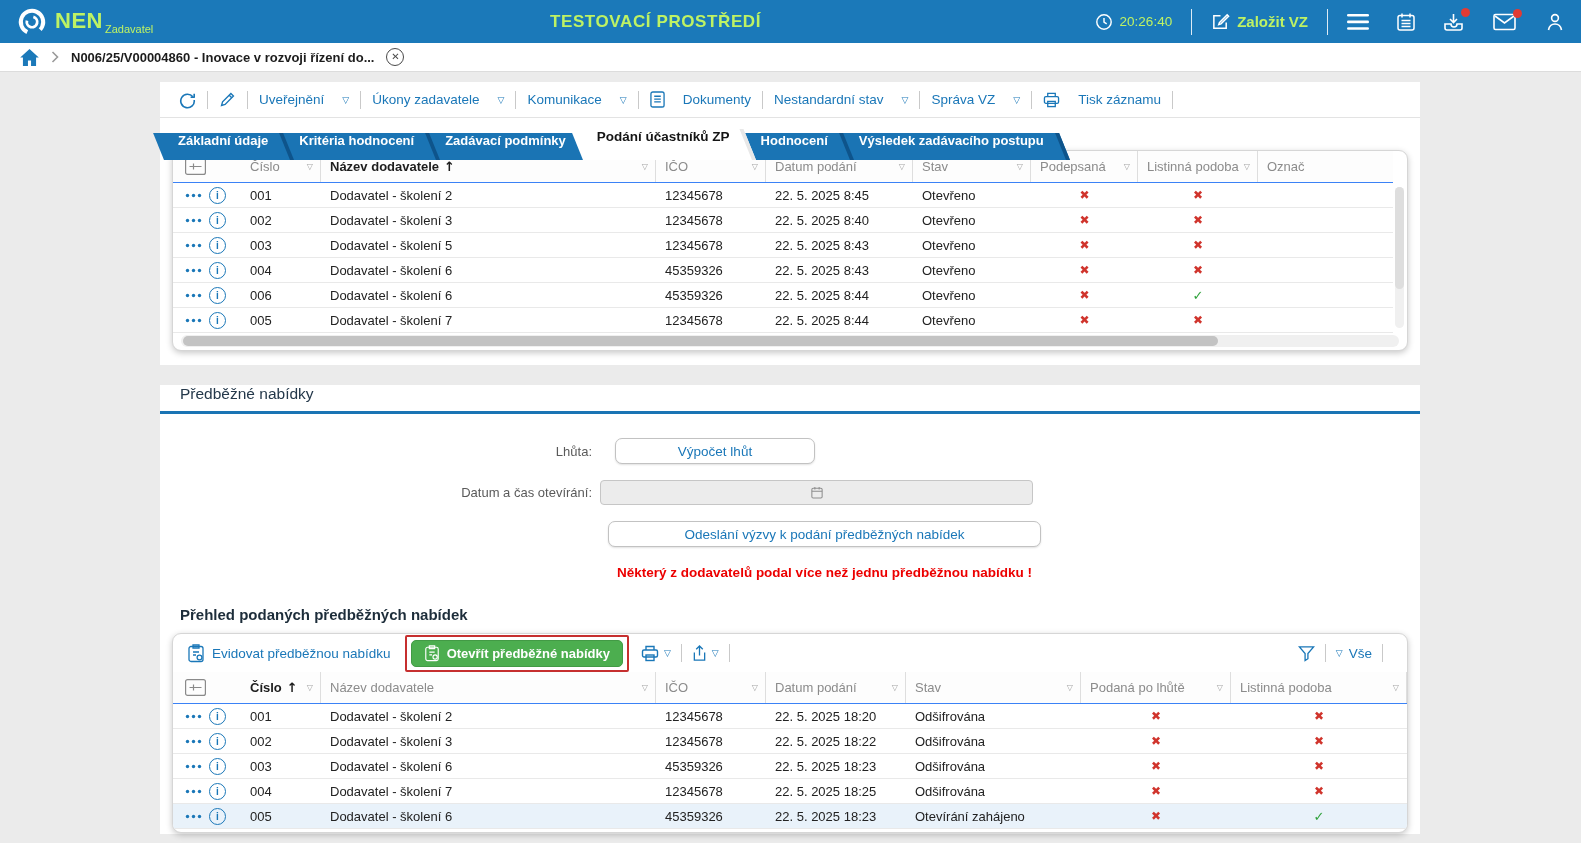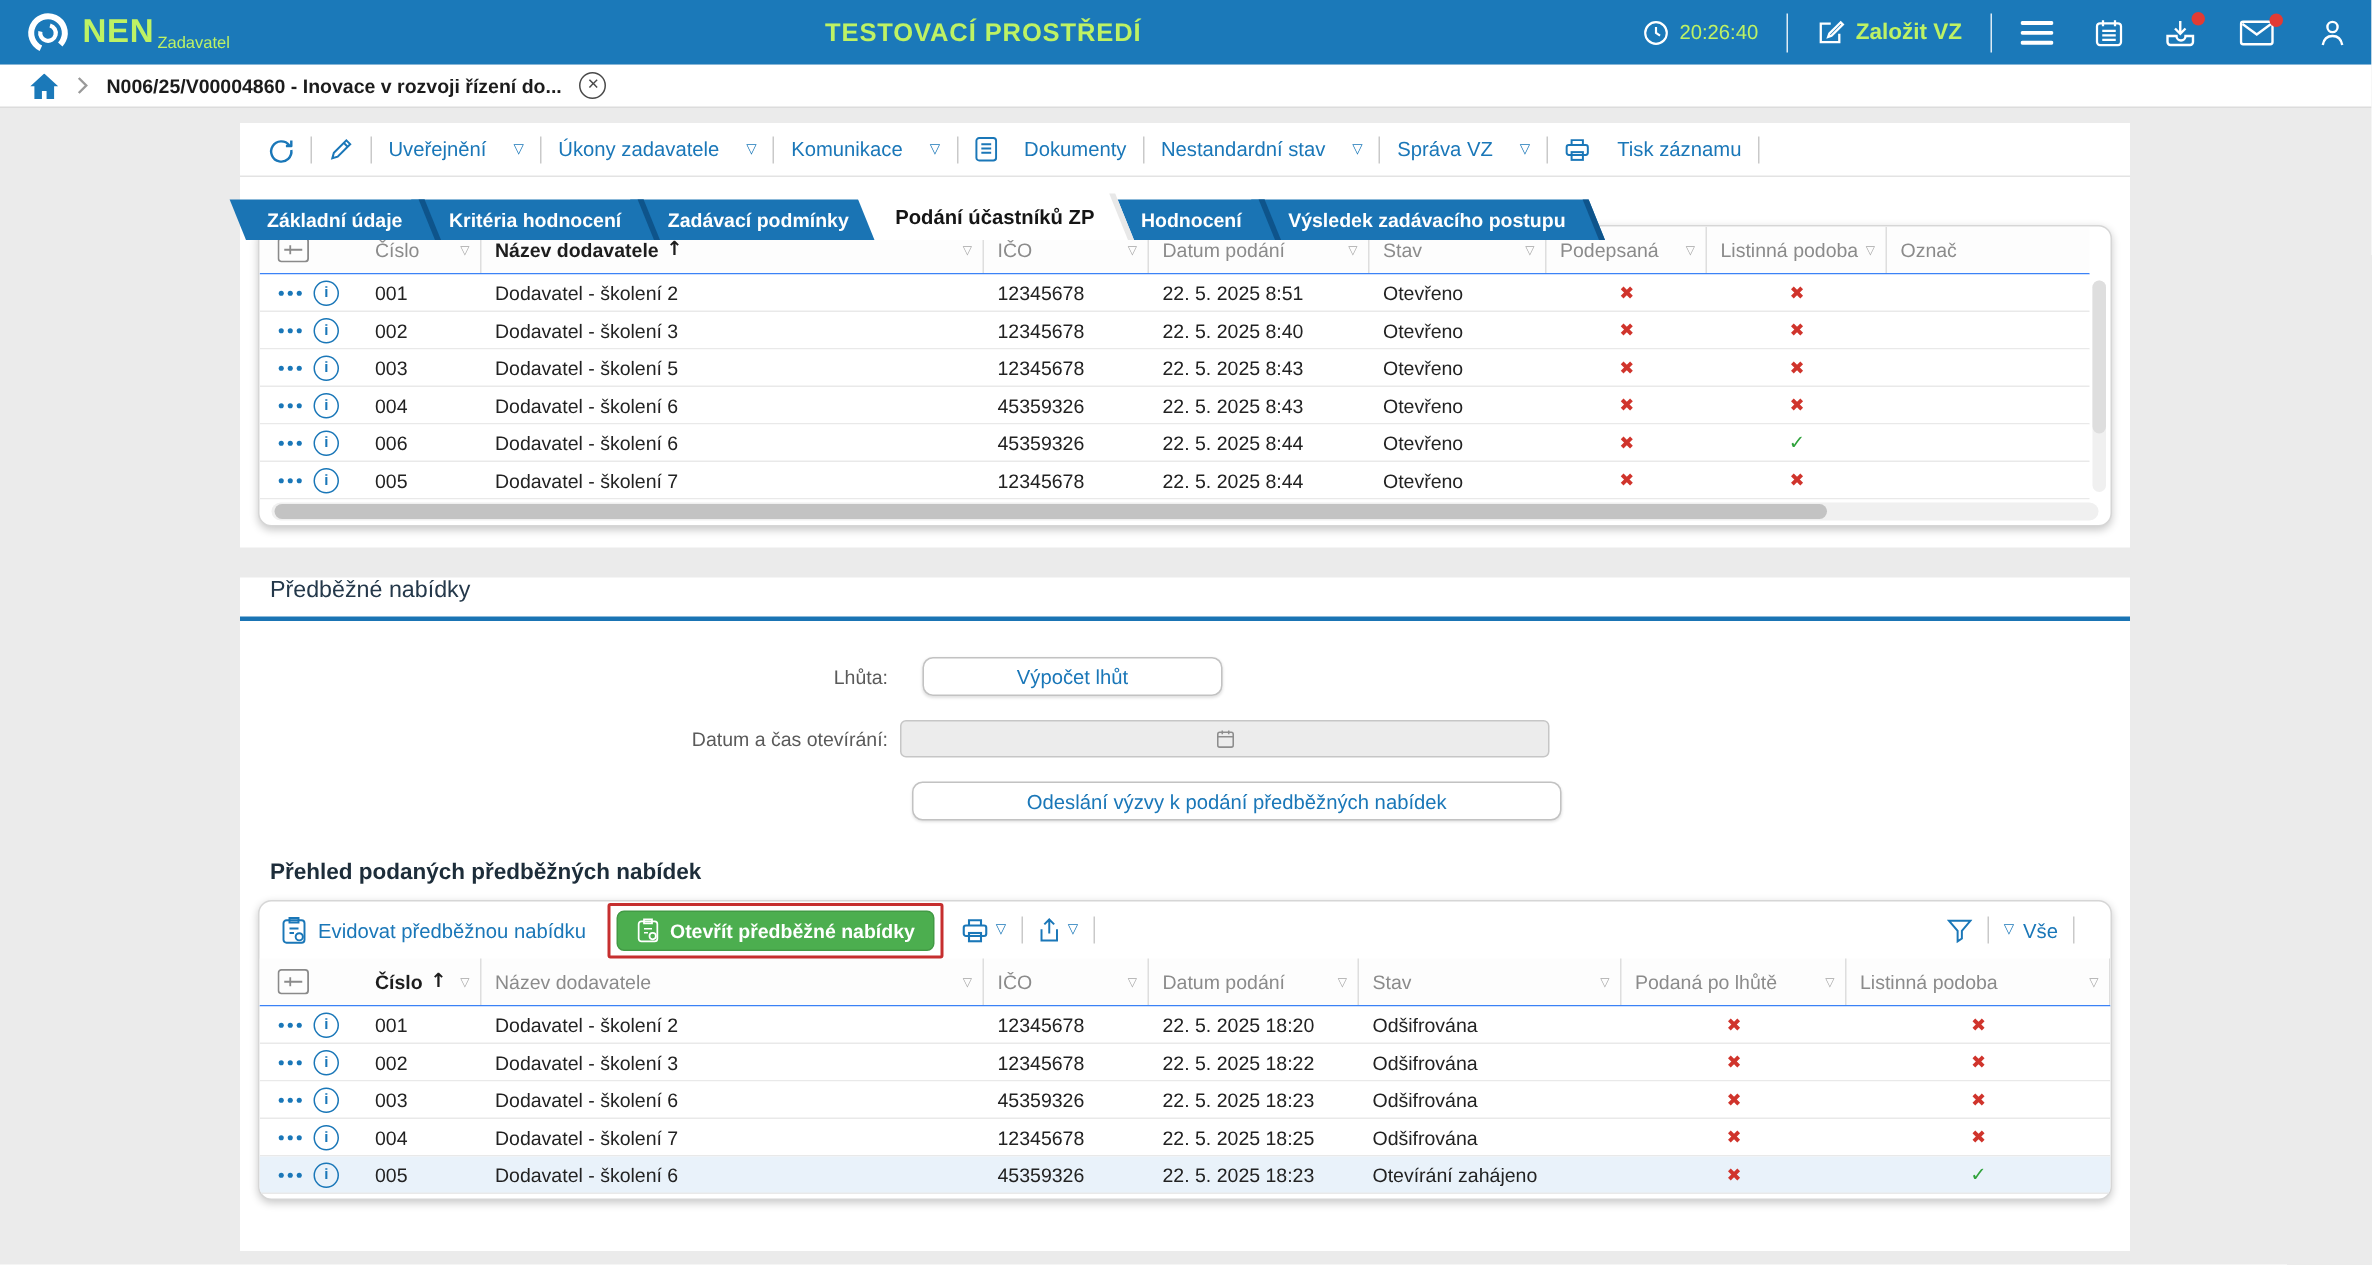--- a/index.html
+++ b/index.html
@@ -29,21 +29,21 @@
   .main { position:absolute; left:160px; top:82px; width:1260px; height:752px; background:#fff; }
 
   
   .rtoolbar { height:36px; display:flex; align-items:center; padding-left:18px; border-bottom:1px solid #e3e3e3; color:#1a77b8; font-size:13.5px; }
   .rtoolbar .vsep { width:1px; height:18px; background:#c9c9c9; margin:0 11px; }
   .tlink { display:flex; align-items:center; gap:18px; color:#1a77b8; cursor:pointer; white-space:nowrap; }
   .caret { font-family:"DejaVu Sans",sans-serif; font-size:9px; color:#1a77b8; }
 
   
   .tabs { display:flex; align-items:flex-end; height:31px; margin-top:11px; padding-left:4px; position:relative; z-index:5; }
-  .tab { position:relative; z-index:1; height:27px; display:flex; align-items:center; padding:0 26px 0 14px; color:#fff; font-weight:bold; font-size:13px; margin-right:-9px; white-space:nowrap; }
+  .tab { position:relative; z-index:1; height:27px; display:flex; align-items:flex-start; padding:0 26px 0 14px; color:#fff; font-weight:bold; font-size:13px; margin-right:-9px; white-space:nowrap; }
   .tab::before { content:''; position:absolute; inset:0; background:#1a74b4; border-right:4px solid #0e548b; transform:skewX(22deg); transform-origin:bottom left; z-index:-1; }
   .tabs .tab:nth-child(1){z-index:9} .tabs .tab:nth-child(2){z-index:8} .tabs .tab:nth-child(3){z-index:7}
   .tabs .tab:nth-child(4){z-index:12} .tabs .tab:nth-child(5){z-index:5} .tabs .tab:nth-child(6){z-index:4}
   .tab.active { height:31px; color:#151515; font-size:13.5px; }
   .tab.active::before { background:#fff; border-right:4px solid #e8e8e8; }
 
   
   .card { position:relative; margin:0 12px; width:1236px; background:#fff; border:1px solid #d6d6d6; border-radius:9px; box-shadow:0 2px 6px rgba(0,0,0,0.22); overflow:hidden; }
   .card1 { margin-top:-10px; z-index:1; height:201px; }
   .card2 { margin-top:10px; z-index:1; height:200px; }
@@ -326,21 +326,21 @@
                   <circle cx="2.5" cy="2.5" r="1.7"></circle>
                   <circle cx="8.5" cy="2.5" r="1.7"></circle>
                   <circle cx="14.5" cy="2.5" r="1.7"></circle>
                 </svg>
               </span>
               <span class="info">i</span>
             </div>
             <div class="t-cell" style="width: 80px;">001</div>
             <div class="t-cell" style="width: 335px;">Dodavatel - školení 2</div>
             <div class="t-cell" style="width: 110px;">12345678</div>
-            <div class="t-cell" style="width: 147px;">22. 5. 2025 8:51</div>
+            <div class="t-cell" style="width: 147px;">22. 5. 2025 8:45</div>
             <div class="t-cell" style="width: 118px;">Otevřeno</div>
             <div class="t-cell t-mark" style="width: 107px;">
               <span class="mk no">✖</span>
             </div>
             <div class="t-cell t-mark" style="width: 120px;">
               <span class="mk no">✖</span>
             </div>
             <div class="t-cell t-mark" style="width: 260px;"></div>
           </div>
           <div class="t-row">
@@ -490,20 +490,21 @@
         <span></span>
         <span class="icn">
           <svg width="12" height="13" viewBox="0 0 14 15" fill="none" stroke="#8d8d8d" stroke-width="1.2">
               <rect x="1" y="2.5" width="12" height="11.5" rx="1.5"></rect>
               <path d="M4.5 1v3M9.5 1v3M1 6h12"></path>
             </svg>
         </span>
       </div>
     </div>
     <div class="btn-outline btn-send">Odeslání výzvy k podání předběžných nabídek</div>
+    <div class="warning">Některý z dodavatelů podal více než jednu předběžnou nabídku !</div>
   </div>
 
   <div class="overview-head">Přehled podaných předběžných nabídek</div>
 
   <div class="card card2">
     <div class="c2bar">
       <span class="link-register">
         <span class="icn">
           <svg width="18" height="19" viewBox="0 0 18 19" fill="none" stroke="#1a77b8" stroke-width="1.3">
               <rect x="2" y="2.5" width="14" height="15" rx="2"></rect>

